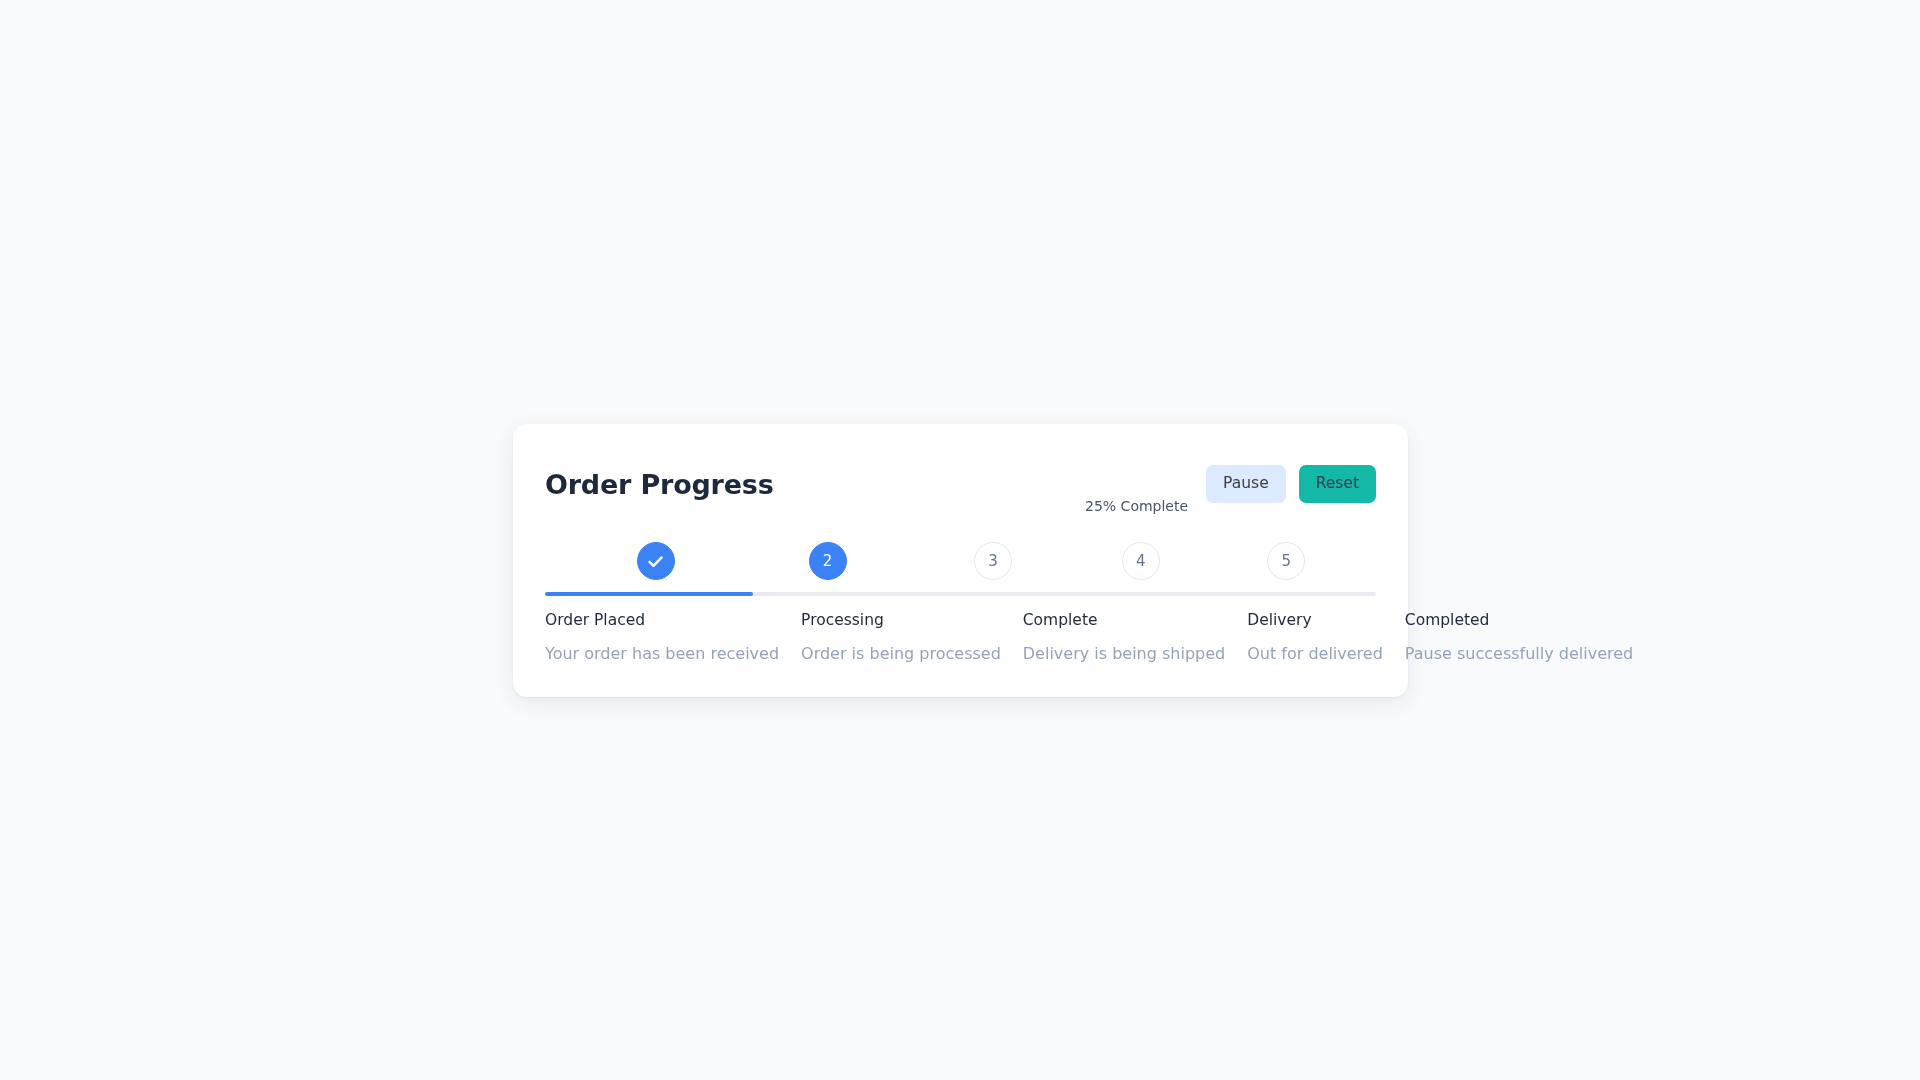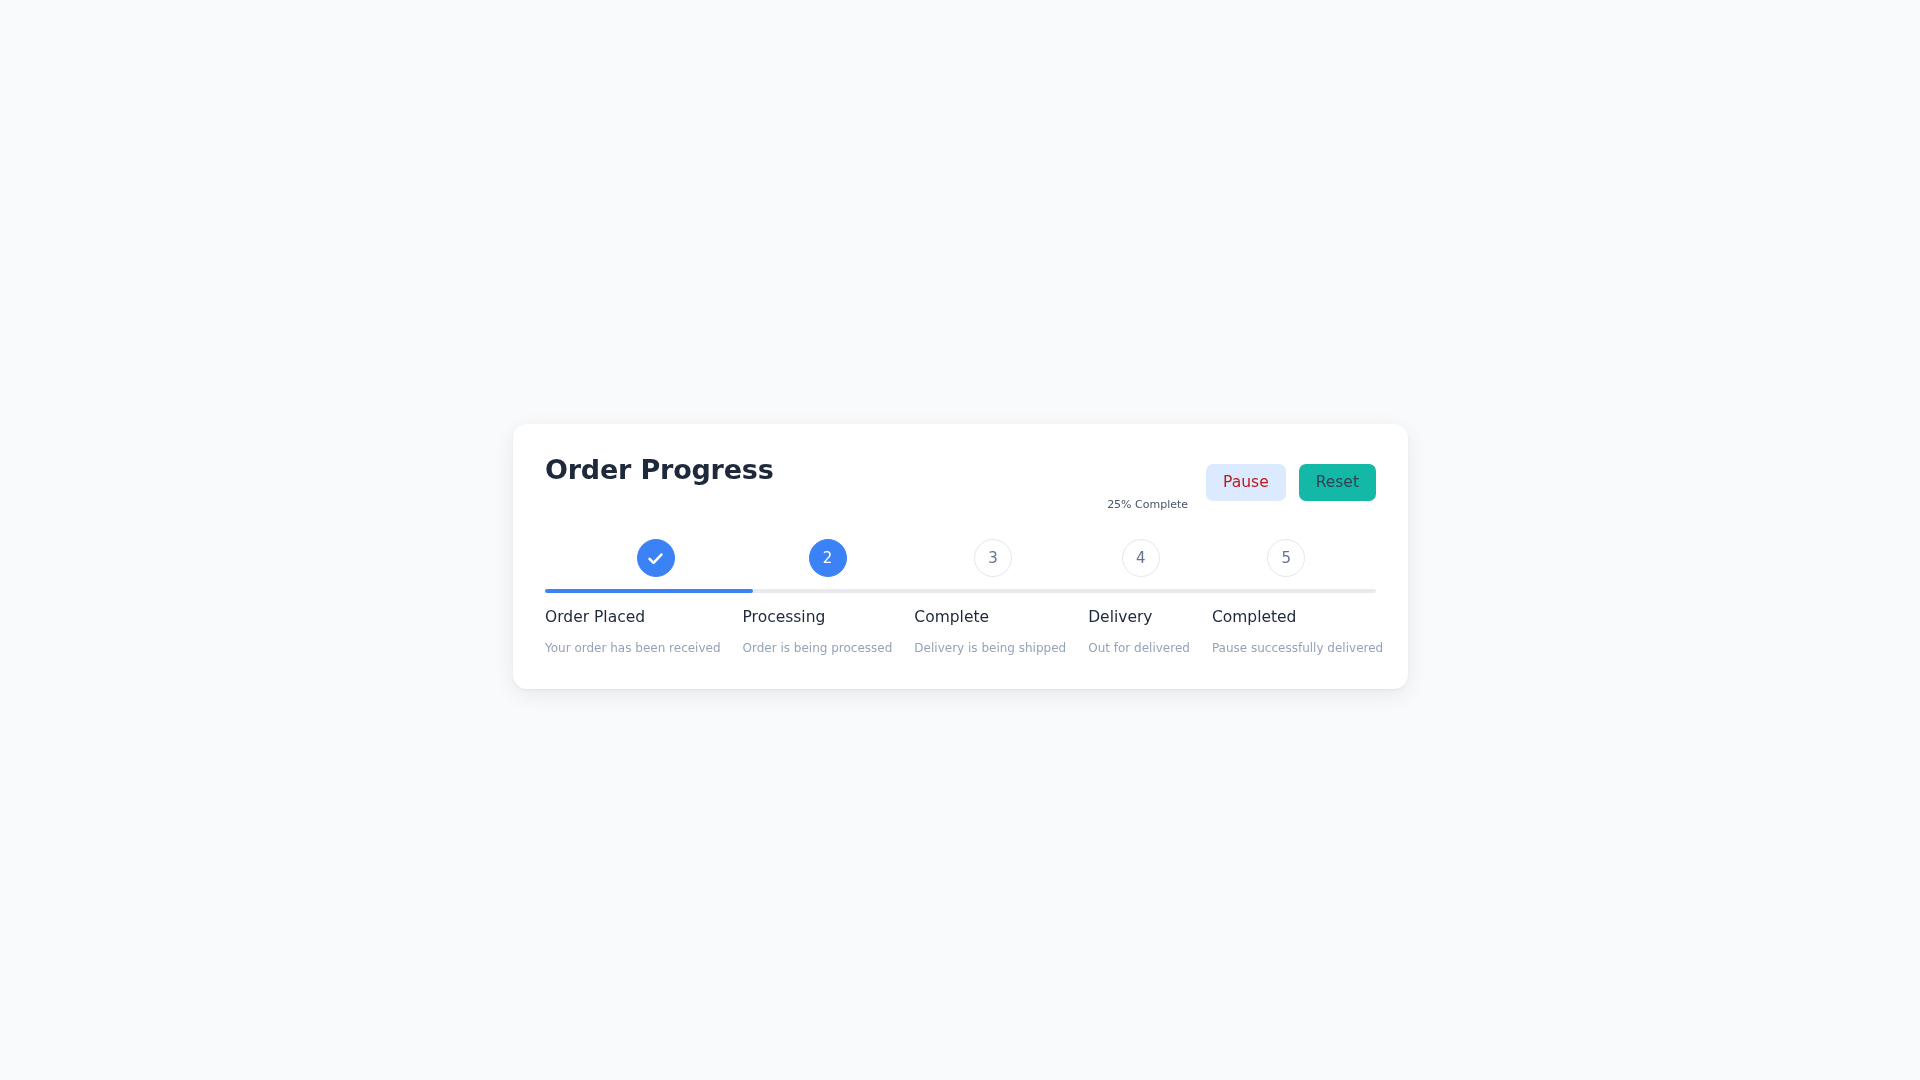--- a/index.html
+++ b/index.html
@@ -17,54 +17,54 @@
     width:895px;
     background:#ffffff;
     border-radius:14px;
     box-shadow:0 6px 22px rgba(15,23,42,0.07), 0 1px 3px rgba(15,23,42,0.05);
     padding:30px 32px 34px 32px;
   }
 
   
   .card-header {
     display:flex;
-    align-items:flex-start;
+    align-items:center;
     justify-content:space-between;
     margin-bottom:28px;
   }
   .card-title {
     font-size:27px;
     font-weight:700;
     color:#1e293b;
     letter-spacing:-0.2px;
     white-space:nowrap;
   }
   .header-right {
     display:flex;
     align-items:center;
     gap:13px;
   }
   .progress-label {
-    font-size:11px;
+    font-size:14px;
     color:#475569;
     white-space:nowrap;
     margin-right:5px;
     margin-top:44px;
   }
   .btn {
     border:none;
     border-radius:7px;
     padding:10px 17px;
     font-size:15.5px;
     font-family:"DejaVu Sans", sans-serif;
     cursor:pointer;
     white-space:nowrap;
     line-height:1.1;
   }
-  .btn-pause { background:#dbeafe; color:#b91c1c; }
+  .btn-pause { background:#dbeafe; color:#404040; }
   .btn-reset { background:#14b8a6; color:#334155; }
 
   
   .stepper { position:relative; }
 
   .circles-row {
     position:relative;
     height:44px;
     margin-bottom:6px;
   }
@@ -117,21 +117,21 @@
     padding-right:22px;
   }
   .step-col:last-child { padding-right:0; }
   .step-name {
     font-size:15.5px;
     color:#1e293b;
     margin-bottom:15px;
     white-space:nowrap;
   }
   .step-desc {
-    font-size:12px;
+    font-size:16px;
     color:#94a3b8;
     white-space:nowrap;
   }
 </style>
 </head>
 <body>
 
 <div id="stage">
 
   <div class="card">

